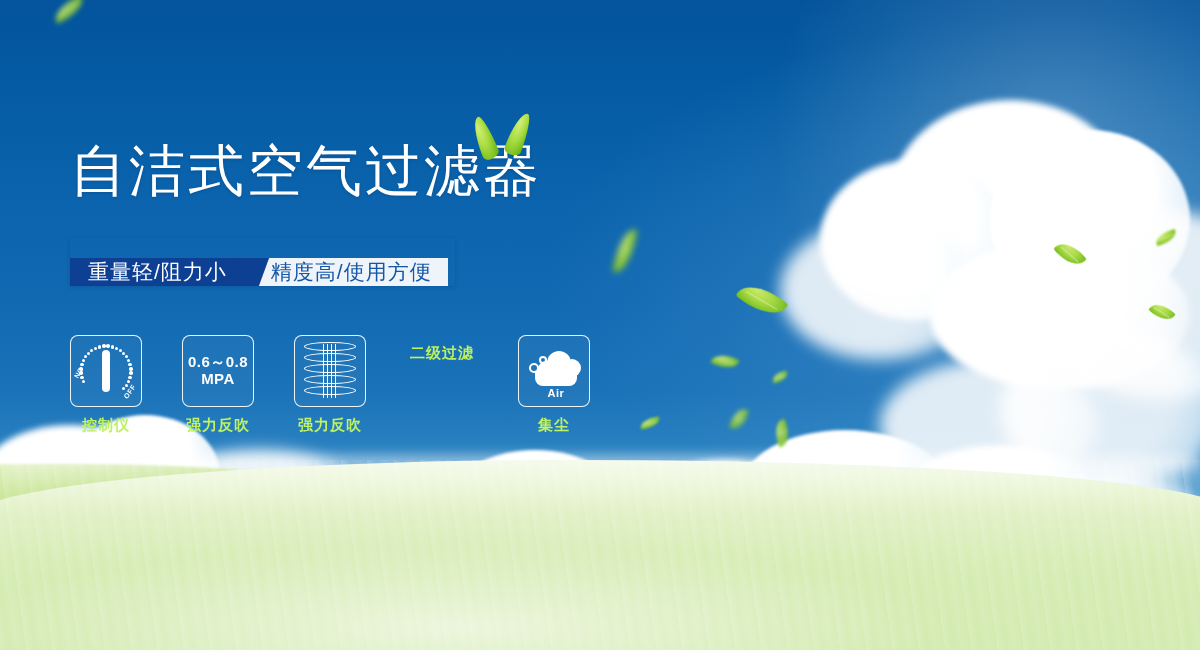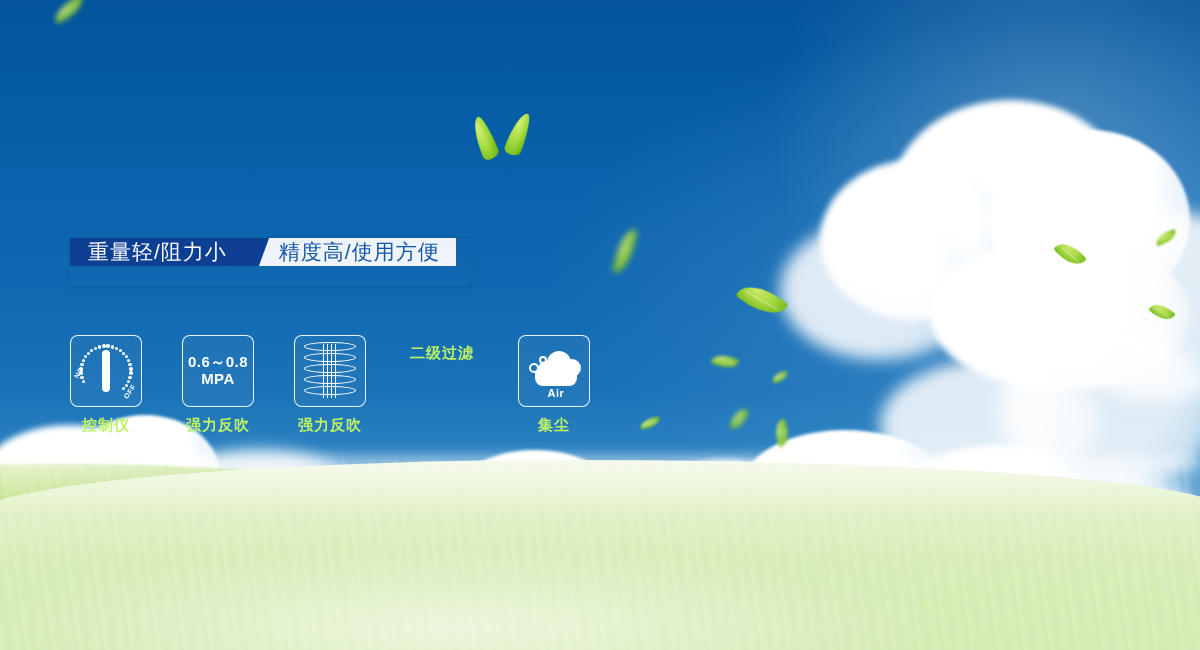--- a/index.html
+++ b/index.html
@@ -127,23 +127,22 @@
     position:absolute; width:17px; height:44px;
     background:radial-gradient(ellipse at 36% 26%, #d4ee78 0%, #aadd45 40%, #80c422 72%, #5da514 100%);
     border-radius:62% 38% 62% 38% / 88% 88% 12% 12%;
   }
   #title-leaf-left { left:6px;  top:8px; transform:rotate(-22deg); }
   #title-leaf-right{ left:40px; top:4px; transform:rotate(20deg); }
 
   
   .subtitle-bar{
     position:absolute; left:70px; top:238px;
-    height:48px; display:flex; align-items:flex-start;
+    height:48px; display:flex; align-items:flex-end;
     box-shadow:0 1px 4px rgba(0,30,70,0.18);
-    gap:8px;
   }
   .sub-left{
     background:#0d3f93;
     color:#ffffff;
     font-size:21px; letter-spacing:1px;
     display:flex; align-items:center;
     padding:0 20px 0 18px;
     position:relative; z-index:2;
   }
   .sub-left::after{
@@ -288,20 +287,21 @@
   <div class="leaf" style="left:738px; top:288px; width:48px; height:24px; transform:rotate(36deg);  filter:blur(0.6px);"></div>
   <div class="leaf" style="left:712px; top:355px; width:26px; height:13px; transform:rotate(22deg);  filter:blur(1.6px); opacity:.9;"></div>
   <div class="leaf" style="left:772px; top:372px; width:16px; height:10px; transform:rotate(-12deg); filter:blur(1.4px); opacity:.85;"></div>
   <div class="leaf" style="left:732px; top:408px; width:14px; height:22px; transform:rotate(16deg);  filter:blur(2px);  opacity:.8;"></div>
   <div class="leaf" style="left:775px; top:420px; width:14px; height:26px; transform:rotate(-18deg); filter:blur(1.4px); opacity:.85;"></div>
   <div class="leaf" style="left:1055px; top:245px; width:30px; height:18px; transform:rotate(48deg); filter:blur(0.5px);"></div>
   <div class="leaf" style="left:1155px; top:232px; width:22px; height:11px; transform:rotate(-18deg); filter:blur(0.8px);"></div>
   <div class="leaf" style="left:1150px; top:305px; width:24px; height:14px; transform:rotate(40deg); filter:blur(0.7px);"></div>
   <div class="leaf" style="left:640px; top:418px; width:20px; height:10px; transform:rotate(-10deg); filter:blur(1.2px); opacity:.9;"></div>
 
+  <div class="title">自洁式空气过滤器</div>
   <div class="title-leaves">
     <div class="title-leaf" id="title-leaf-left"></div>
     <div class="title-leaf" id="title-leaf-right"></div>
   </div>
 
   <div class="subtitle-bar">
     <div class="sub-left">重量轻/阻力小</div>
     <div class="sub-right">精度高/使用方便</div>
     <div class="sub-cap"></div>
   </div>

